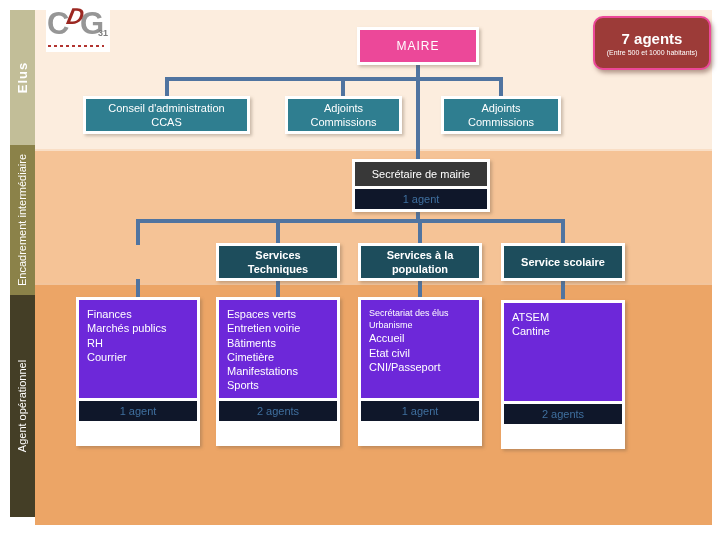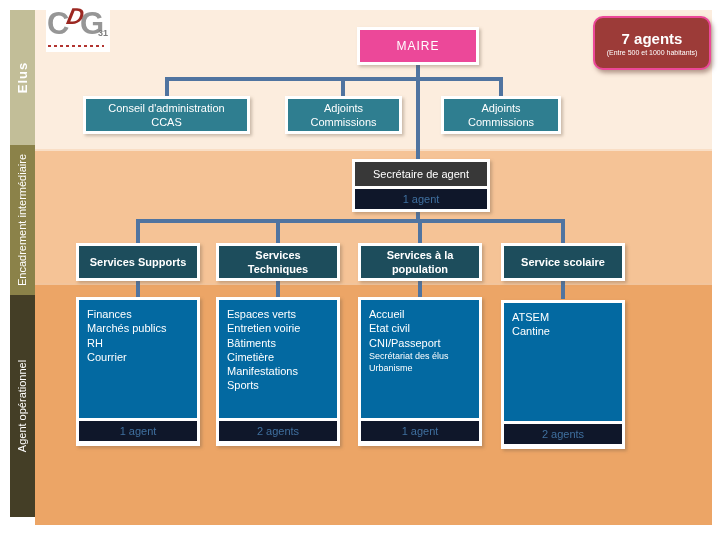--- a/index.html
+++ b/index.html
@@ -25,21 +25,21 @@
 
   
   .frame{position:absolute;background:#ffffff;padding:3px;z-index:2;box-shadow:2px 2px 3px rgba(110,90,70,.35);box-sizing:border-box;}
   .pre-line{white-space:pre-line;}
 
   .maire{background:#ec4899;color:#fff;text-align:center;font-size:12px;letter-spacing:1px;padding:9px 10px;}
   .teal{background:#2f7e90;color:#fff;text-align:center;font-size:11px;line-height:1.3;min-height:30px;display:flex;align-items:center;justify-content:center;padding:1px 2px;}
   .hbox{background:#1d4d5c;color:#fff;font-weight:bold;text-align:center;font-size:11px;line-height:1.3;min-height:30px;display:flex;align-items:center;justify-content:center;padding:1px 2px;}
   .darkbox{background:#383838;color:#fff;text-align:center;font-size:11px;padding:6px 2px;}
   .countbox{background:#0f172a;color:#3f6f9e;text-align:center;font-size:11px;height:20px;line-height:20px;margin-top:3px;}
-  .graybox{background:#0369a1;color:#fff;font-size:11px;line-height:1.3;padding:7px 4px 4px 8px;height:118px;box-sizing:border-box;}
+  .graybox{background:#6d28d9;color:#fff;font-size:11px;line-height:1.3;padding:7px 4px 4px 8px;height:98px;box-sizing:border-box;}
   .graybox .small{font-size:9px;line-height:1.35;}
 
   
   .colframe{height:149px;display:flex;flex-direction:column;}
   .colframe .graybox{flex:0 0 auto;}
 
   
   .badge{position:absolute;left:593px;top:16px;width:118px;height:54px;box-sizing:border-box;background:#9c3b38;border:2px solid #ec4899;border-radius:10px;display:flex;flex-direction:column;align-items:center;justify-content:center;z-index:3;box-shadow:2px 3px 4px rgba(110,70,60,.5);}
   .badge-title{color:#fff;font-weight:bold;font-size:15px;}
   .badge-sub{color:#fff;font-size:7px;margin-top:2px;}
@@ -110,27 +110,24 @@
   <div class="frame" style="left:285px;top:96px;width:117px;">
     <div class="teal pre-line">Adjoints
 Commissions</div>
   </div>
   <div class="frame" style="left:441px;top:96px;width:120px;">
     <div class="teal pre-line">Adjoints
 Commissions</div>
   </div>
 
   <div class="frame" style="left:352px;top:159px;width:138px;">
-    <div class="darkbox">Secrétaire de agent</div>
+    <div class="darkbox">Secrétaire de mairie</div>
     <div class="countbox">1 agent</div>
   </div>
 
-  <div class="frame" style="left:76px;top:243px;width:124px;">
-    <div class="hbox pre-line">Services Supports</div>
-  </div>
   <div class="frame" style="left:216px;top:243px;width:124px;">
     <div class="hbox pre-line">Services
 Techniques</div>
   </div>
   <div class="frame" style="left:358px;top:243px;width:124px;">
     <div class="hbox pre-line">Services à la
 population</div>
   </div>
   <div class="frame" style="left:501px;top:243px;width:124px;">
     <div class="hbox pre-line">Service scolaire</div>
@@ -153,25 +150,25 @@
 Bâtiments
 Cimetière
 Manifestations
 Sports</div>
     </div>
     <div class="countbox">2 agents</div>
   </div>
 
   <div class="frame colframe" style="left:358px;top:297px;width:124px;">
     <div class="graybox">
+      <div class="pre-line small">Secrétariat des élus
+Urbanisme</div>
       <div class="pre-line">Accueil
 Etat civil
 CNI/Passeport</div>
-      <div class="pre-line small">Secrétariat des élus
-Urbanisme</div>
     </div>
     <div class="countbox">1 agent</div>
   </div>
 
   <div class="frame colframe" style="left:501px;top:300px;width:124px;">
     <div class="graybox">
       <div class="pre-line">ATSEM
 Cantine</div>
     </div>
     <div class="countbox">2 agents</div>

